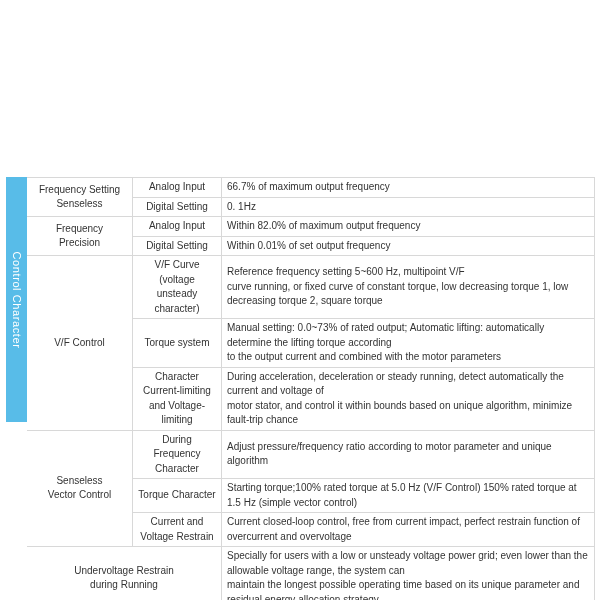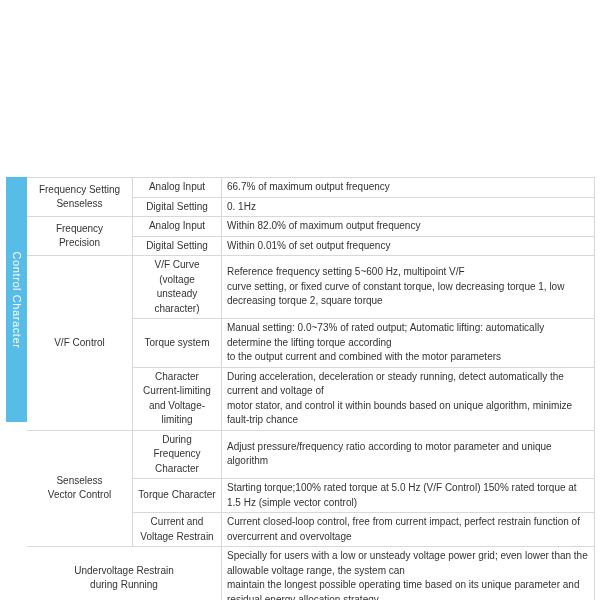--- a/index.html
+++ b/index.html
@@ -154,21 +154,21 @@
         <tr>
           <td class="col-group" rowspan="3">
             <span class="desc-line">V/F Control</span>
           </td>
           <td class="col-sub tight">
             <span class="desc-line">V/F Curve (voltage</span>
             <span class="desc-line">unsteady character)</span>
           </td>
           <td class="col-desc tight">
             <span class="desc-line">Reference frequency setting 5~600 Hz, multipoint V/F</span>
-            <span class="desc-line">curve setting, or fixed curve of constant torque, low decreasing torque 1, low decreasing torque 2, square torque</span>
+            <span class="desc-line">curve running, or fixed curve of constant torque, low decreasing torque 1, low decreasing torque 2, square torque</span>
           </td>
         </tr>
 
         <tr>
           <td class="col-sub">
             <span>Torque system</span>
           </td>
           <td class="col-desc tight">
             <span class="desc-line">Manual setting: 0.0~73% of rated output;  Automatic lifting: automatically determine the lifting torque according</span>
             <span class="desc-line">to the output current and combined with the motor parameters</span>

